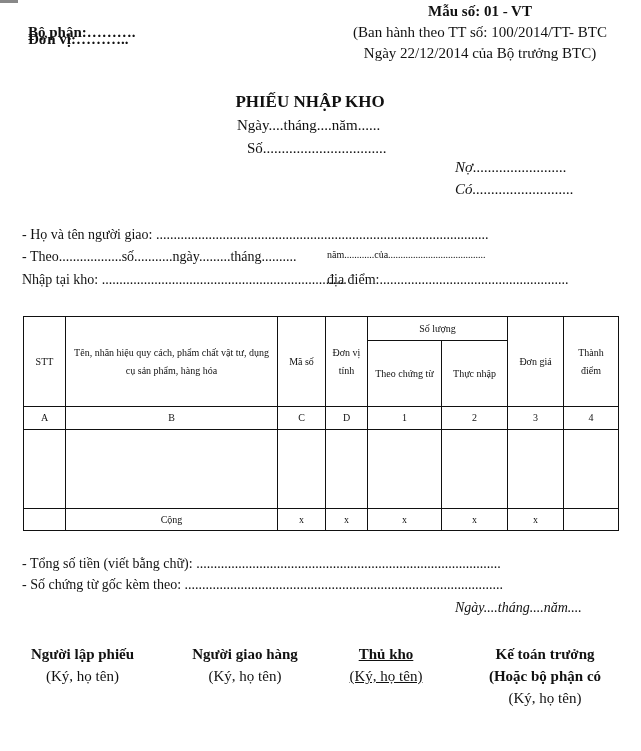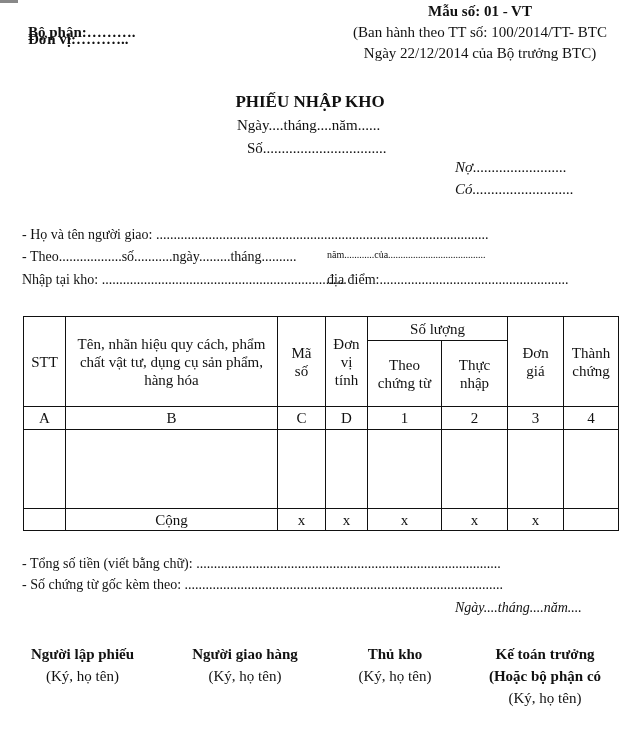--- a/index.html
+++ b/index.html
@@ -4,21 +4,21 @@
 <style>
   html, body { margin:0; padding:0; background:#ffffff; }
   body { width:641px; height:751px; position:relative; overflow:hidden;
          font-family:"Liberation Serif", "DejaVu Serif", serif; color:#111; font-size:15px; }
   .abs { position:absolute; white-space:nowrap; }
   .b { font-weight:bold; }
   .i { font-style:italic; }
   .center { text-align:center; }
   .corner { position:absolute; left:0; top:0; width:18px; height:3px; background:#888; }
   table.grid { position:absolute; left:23px; top:316px; border-collapse:collapse; table-layout:fixed; width:595px; }
-  table.grid td { border:1.5px solid #111; text-align:center; vertical-align:middle; padding:0; font-size:15px; line-height:18px; }
+  table.grid td { border:1.5px solid #111; text-align:center; vertical-align:middle; padding:0; font-size:10px; line-height:18px; }
   .sig { position:absolute; text-align:center; line-height:22px; }
 </style>
 </head>
 <body>
 
 <div class="corner"></div>
 
 <div class="abs b" style="left:28px; top:3px; font-size:15px;margin-top:28px;">Đơn vị:………..</div>
 <div class="abs b" style="left:28px; top:24px; font-size:15px;">Bộ phận:……….</div>
 
@@ -51,21 +51,21 @@
       <col style="width:55px">
   </colgroup>
   <tbody>
       <tr style="height:24px;">
     <td rowspan="2">STT</td>
     <td rowspan="2" style="padding:0 4px;">Tên, nhãn hiệu quy cách, phẩm chất vật tư, dụng cụ sản phẩm, hàng hóa</td>
     <td rowspan="2" style="padding:0 8px;">Mã số</td>
     <td rowspan="2" style="padding:0 6px;">Đơn vị tính</td>
     <td colspan="2">Số lượng</td>
     <td rowspan="2" style="padding:16px 10px;">Đơn giá</td>
-    <td rowspan="2" style="padding:0 6px;">Thành chứng</td>
+    <td rowspan="2" style="padding:0 6px;">Thành điểm</td>
   </tr>
   <tr style="height:66px;">
     <td style="padding:0 6px;">Theo chứng từ</td>
     <td style="padding:0 10px;">Thực nhập</td>
   </tr>
   <tr style="height:23px;">
     <td>A</td>
     <td>B</td>
     <td>C</td>
     <td>D</td>
@@ -102,21 +102,21 @@
 <div class="abs i" style="left:455px; top:600px; font-size:14px;">Ngày....tháng....năm....</div>
 
 <div class="sig" style="left:20px; width:125px; top:643px;">
   <div class="b">Người lập phiếu</div>
   <div>(Ký, họ tên)</div>
 </div>
 <div class="sig" style="left:180px; width:130px; top:643px;">
   <div class="b">Người giao hàng</div>
   <div>(Ký, họ tên)</div>
 </div>
-<div class="sig" style="left:345px; width:100px; top:643px;">
+<div class="sig" style="left:336px; width:100px; top:643px;text-decoration:underline;">
   <div class="b">Thủ kho</div>
   <div>(Ký, họ tên)</div>
 </div>
 <div class="sig" style="left:470px; width:150px; top:643px;">
   <div class="b">Kế toán trưởng</div>
   <div class="b">(Hoặc bộ phận có</div>
   <div>(Ký, họ tên)</div>
 </div>
 
 </body></html>

